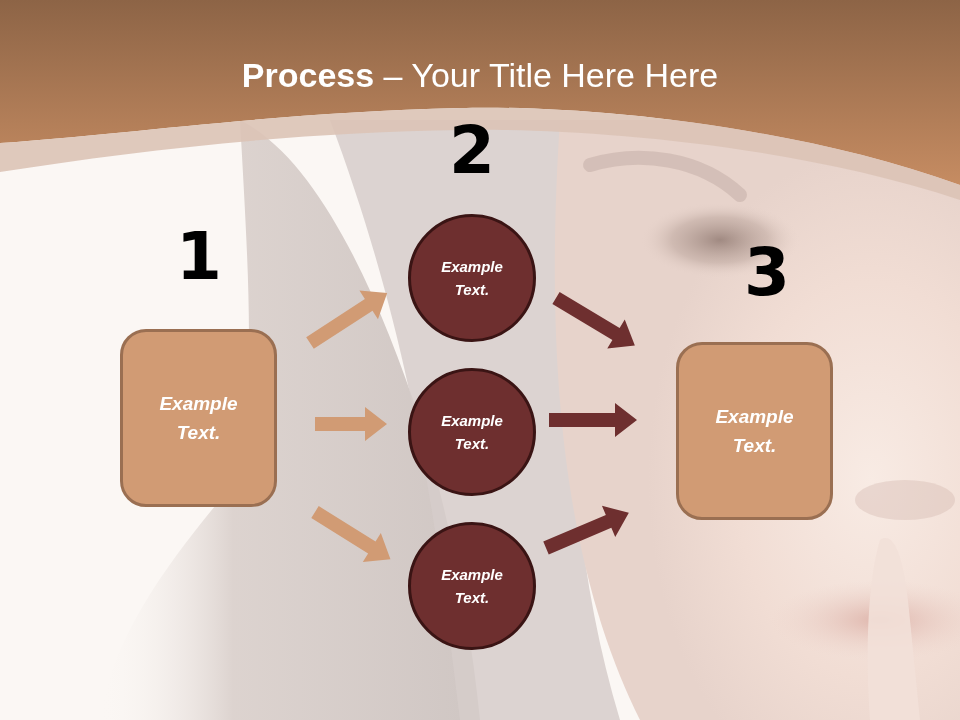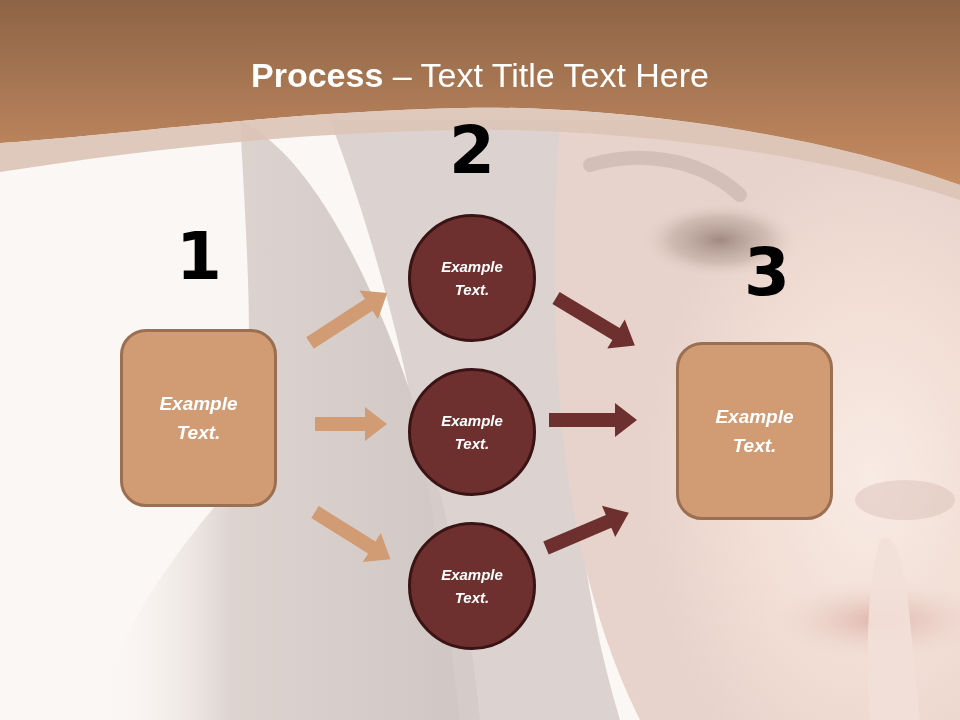--- a/index.html
+++ b/index.html
@@ -76,21 +76,21 @@
     <linearGradient id="hdr" x1="0" y1="0" x2="0" y2="1">
       <stop offset="0" stop-color="#8d6446"></stop>
       <stop offset="1" stop-color="#c68c62"></stop>
     </linearGradient>
   </defs>
   <path d="M0,0 L960,0 L960,185 C780,120 560,105 460,108 C280,112 120,135 0,143 Z" fill="url(#hdr)"></path>
   <path d="M0,143 C120,135 280,112 460,108 C560,105 780,120 960,185 L960,200 C780,140 560,128 460,130 C300,132 140,150 0,172 Z" fill="#dcc3b6" opacity="0.9"></path>
 </svg>
 
 <div class="title">
-  <span class="bold">Process</span><span> – Text Title Text Here</span>
+  <span class="bold">Process</span><span> – Your Title Here Here</span>
 </div>
 
 <div class="step-num" style="left:159px; top:222px;">1</div>
 <div class="step-num" style="left:432px; top:116px;">2</div>
 <div class="step-num" style="left:727px; top:238px;">3</div>
 
 <div class="box label" style="left:120px; top:329px; width:157px; height:178px;">
   <div>
     <span>Example</span>
     <span>Text.</span>

